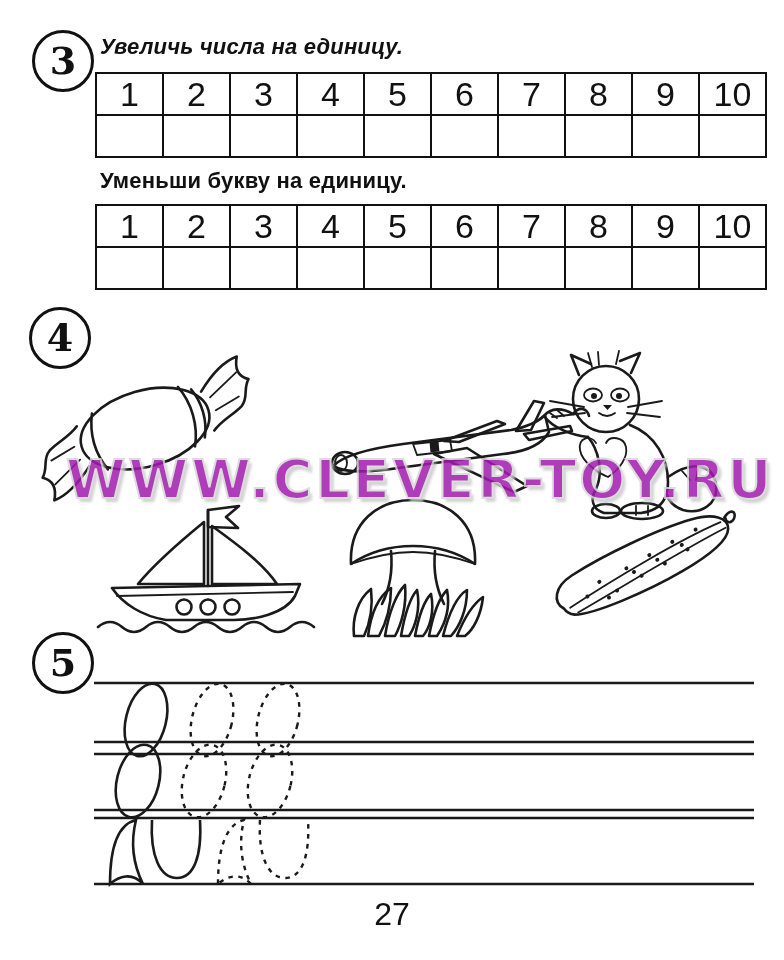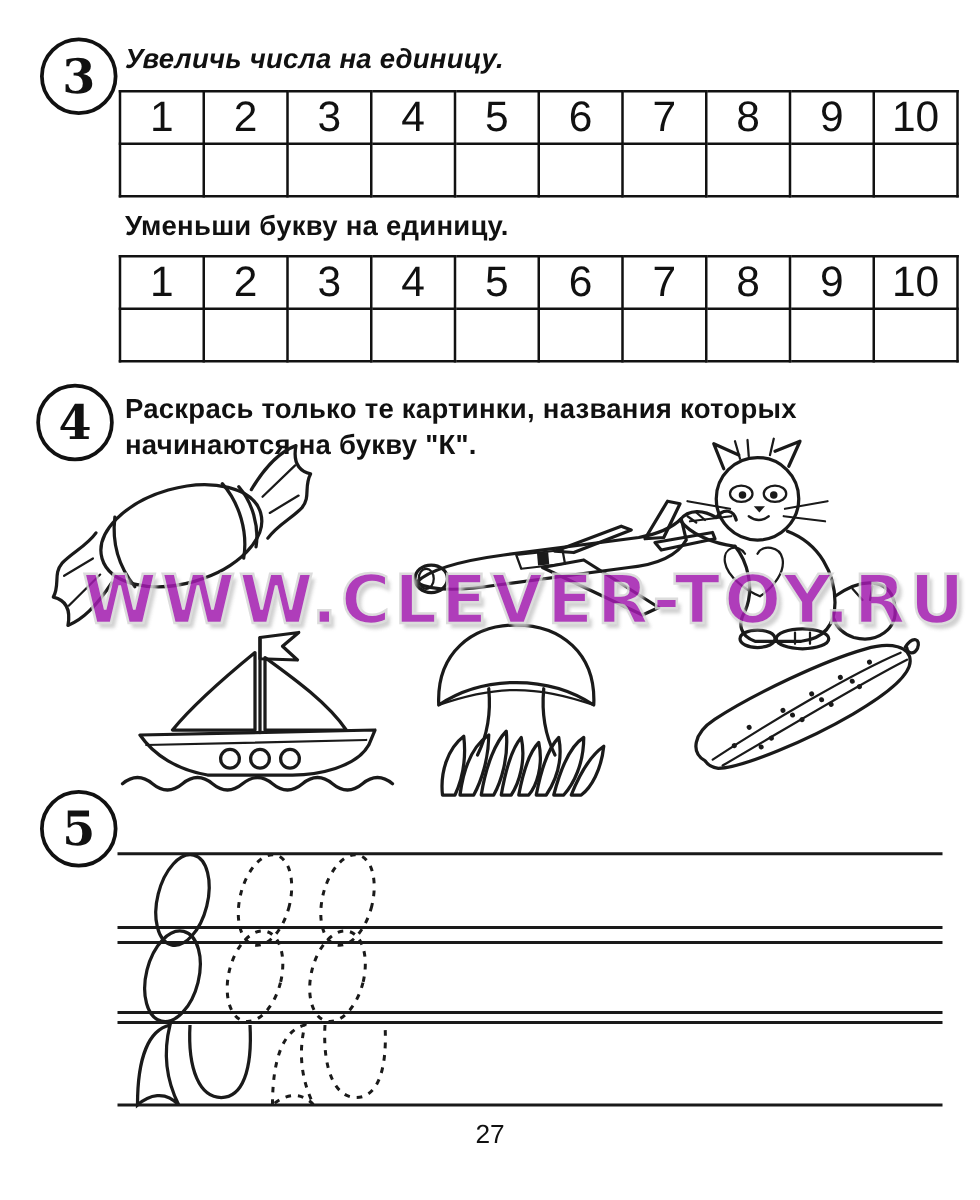--- a/index.html
+++ b/index.html
@@ -33,21 +33,21 @@
     font-family:"DejaVu Sans", sans-serif;font-weight:700;font-size:54px;line-height:68px;
     letter-spacing:3px;color:#a21caf;-webkit-text-stroke:2px #d7d7d7;
     text-shadow:3px 4px 3px #c9c9c9;opacity:.85;white-space:nowrap;pointer-events:none;
   }
   .trace-area{position:absolute;left:88px;top:679px;}
   .trace-line{stroke:#1a1a1a;stroke-width:2.4;}
   .trace-solid{fill:none;stroke:#1a1a1a;stroke-width:2.6;}
   .trace-dashed{fill:none;stroke:#1a1a1a;stroke-width:2.4;stroke-dasharray:4.5 5.5;}
   .page-number{
     position:absolute;left:0;top:896px;width:784px;text-align:center;
-    font-size:21px;font-weight:400;
+    font-size:32px;font-weight:400;
   }
 </style>
 </head>
 <body>
 
 <div id="page">
 
   <div class="circle-num" style="left:32px;top:30px;">
     <span>3</span>
   </div>
@@ -108,24 +108,20 @@
       <td></td>
       <td></td>
       <td></td>
       <td></td>
     </tr>
   </tbody>
     </table>
 
   <div class="circle-num" style="left:29px;top:307px;">
     <span>4</span>
-  </div>
-  <div class="instruction" style="left:100px;top:312px;">
-    <span class="line">Раскрась только те картинки, названия которых</span>
-    <span class="line">начинаются на букву "К".</span>
   </div>
 
   <div class="pic" style="left:40px;top:368px;">
     <svg width="218" height="122" viewBox="0 0 218 122">
       <g transform="rotate(-16 107 60)">
         <ellipse class="stroke" cx="105" cy="60" rx="66" ry="38"></ellipse>
         <path class="stroke" d="M148,29 C157,48 157,72 148,91"></path>
         <path class="stroke" d="M160,35 C167,50 167,70 160,85"></path>
         <path class="stroke" d="M58,31 C50,50 50,70 58,89"></path>
         <path class="stroke" d="M169,40 C184,26 200,17 213,16 C207,28 209,36 218,41 C210,49 213,59 204,65 C194,71 181,73 171,81"></path>

